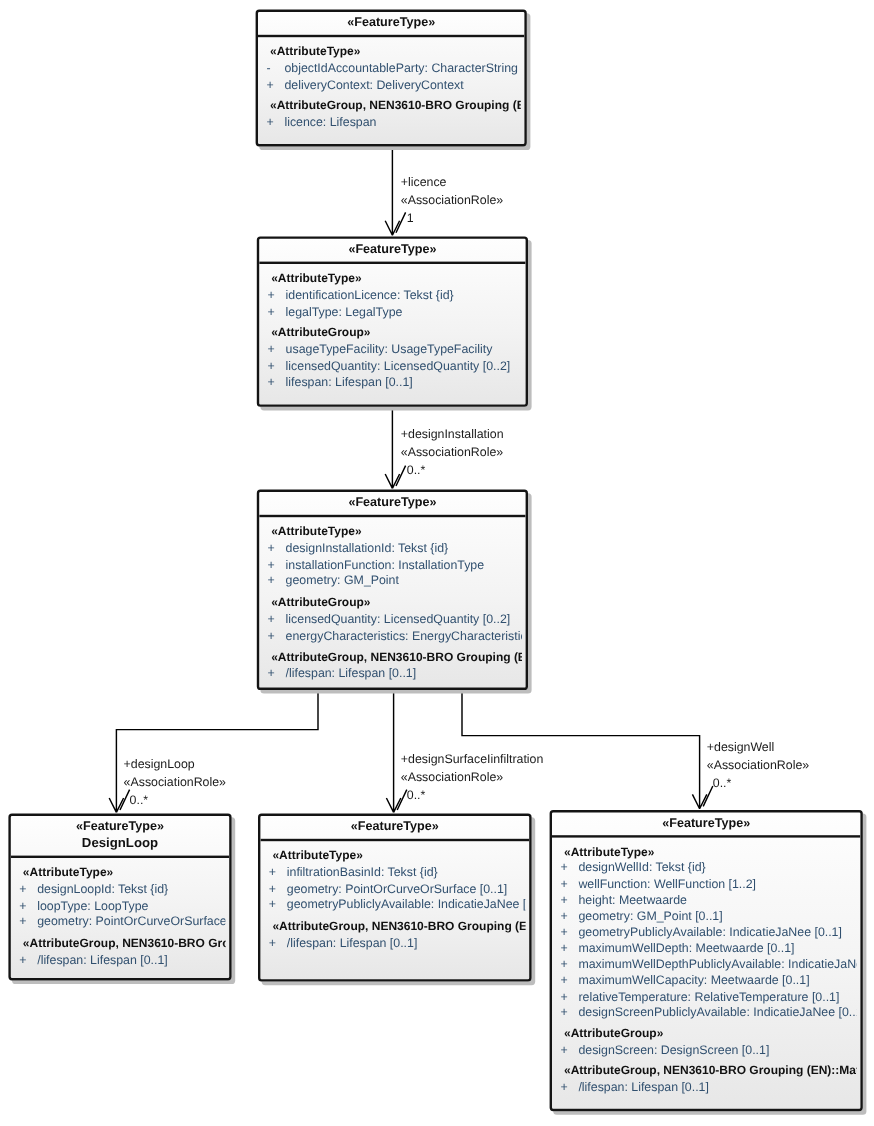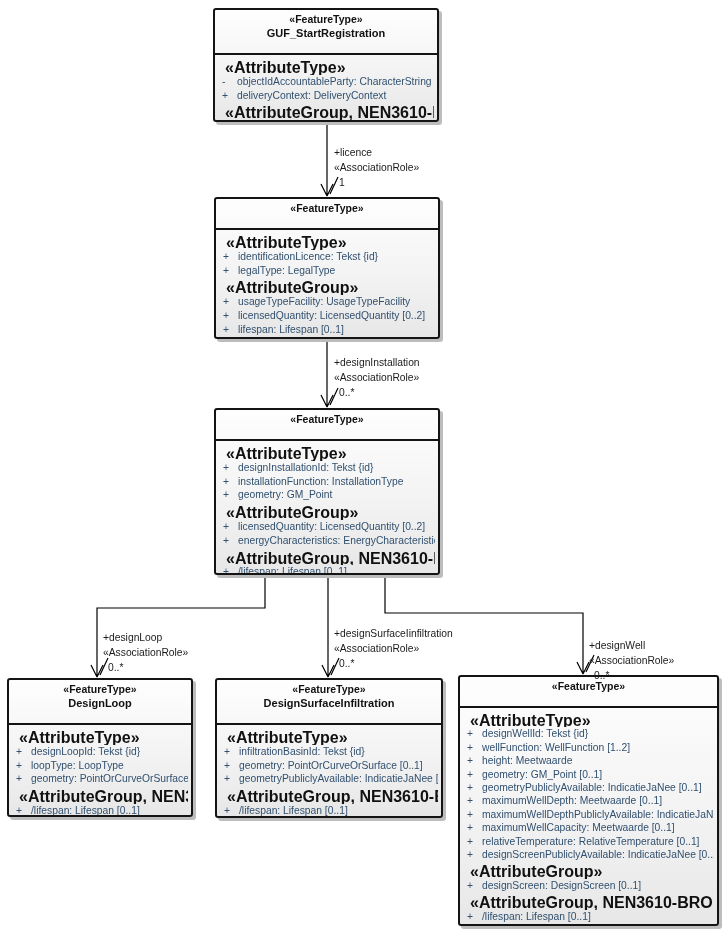--- a/index.html
+++ b/index.html
@@ -1,25 +1,25 @@
 <!DOCTYPE html>
 <html><head>
 <meta charset="utf-8">
 <style>
   html,body{margin:0;padding:0;background:#ffffff;}
   #canvas{position:relative;width:728px;height:938px;background:#ffffff;overflow:hidden;
           font-family:"Liberation Sans",sans-serif;}
   .uml-box{position:absolute;box-sizing:border-box;border:2px solid #141414;border-radius:3px;
            background:linear-gradient(180deg,#fefefe 0%,#f3f3f3 55%,#e7e7e7 100%);
            box-shadow:3px 3px 0 #bdbdbd;overflow:hidden;}
-  .box-header{border-bottom:2px solid #141414;text-align:center;padding:3px 2px 13px;}
+  .box-header{border-bottom:2px solid #141414;text-align:center;padding:3px 2px 3px;}
   .stereotype{font-size:10.5px;font-weight:bold;color:#111;line-height:13px;}
   .box-name{font-size:11px;font-weight:bold;color:#111;line-height:14px;}
   .box-body{padding:4px 3px 2px 5px;}
-  .section-header{font-size:16px;font-weight:bold;color:#111;line-height:13.8px;margin-top:4px;
+  .section-header{font-size:10px;font-weight:bold;color:#111;line-height:13.8px;margin-top:4px;
                   padding-left:5px;white-space:nowrap;overflow:hidden;}
   .section-header:first-child{margin-top:2px;}
   .attr-row{display:flex;font-size:10.3px;color:#31506f;line-height:13.8px;white-space:nowrap;overflow:hidden;}
   .compact .attr-row{line-height:13.4px;}
   .compact .section-header{line-height:13.4px;}
   .vis{flex:none;width:15px;padding-left:2px;color:#31506f;}
   .attr-text{flex:1;overflow:hidden;}
   #connector-layer{position:absolute;left:0;top:0;z-index:0;}
   .uml-box{z-index:1;}
   .conn-label{position:absolute;z-index:2;font-size:10.3px;color:#1a1a1a;line-height:15px;white-space:nowrap;}
@@ -53,30 +53,29 @@
   <div class="conn-label" style="left:103px;top:630px">
     <div>+designLoop</div>
     <div>«AssociationRole»</div>
     <div class="mult">0..*</div>
   </div>
   <div class="conn-label" style="left:334px;top:626px">
     <div>+designSurfaceIinfiltration</div>
     <div>«AssociationRole»</div>
     <div class="mult">0..*</div>
   </div>
-  <div class="conn-label" style="left:589px;top:638px">
+  <div class="conn-label" style="left:589px;top:616px">
     <div>+designWell</div>
     <div>«AssociationRole»</div>
     <div class="mult">0..*</div>
   </div>
 
   <div class="uml-box" style="left:213px;top:8px;width:226px;height:114px">
     <div class="box-header">
       <div class="stereotype">«FeatureType»</div>
-      <div class="box-name">GUF_StartRegistration</div>
     </div>
     <div class="box-body">
       <div class="section-header">«AttributeType»</div>
       <div class="attr-row">
           <span class="vis">-</span>
           <span class="attr-text">objectIdAccountableParty: CharacterString [0..1]</span>
         </div>
       <div class="attr-row">
           <span class="vis">+</span>
           <span class="attr-text">deliveryContext: DeliveryContext</span>
@@ -177,21 +176,20 @@
       <div class="attr-row">
           <span class="vis">+</span>
           <span class="attr-text">/lifespan: Lifespan [0..1]</span>
         </div>
     </div>
   </div>
 
   <div class="uml-box" style="left:215px;top:678px;width:228px;height:140px">
     <div class="box-header">
       <div class="stereotype">«FeatureType»</div>
-      <div class="box-name">DesignSurfaceInfiltration</div>
     </div>
     <div class="box-body">
       <div class="section-header">«AttributeType»</div>
       <div class="attr-row">
           <span class="vis">+</span>
           <span class="attr-text">infiltrationBasinId: Tekst {id}</span>
         </div>
       <div class="attr-row">
           <span class="vis">+</span>
           <span class="attr-text">geometry: PointOrCurveOrSurface [0..1]</span>

